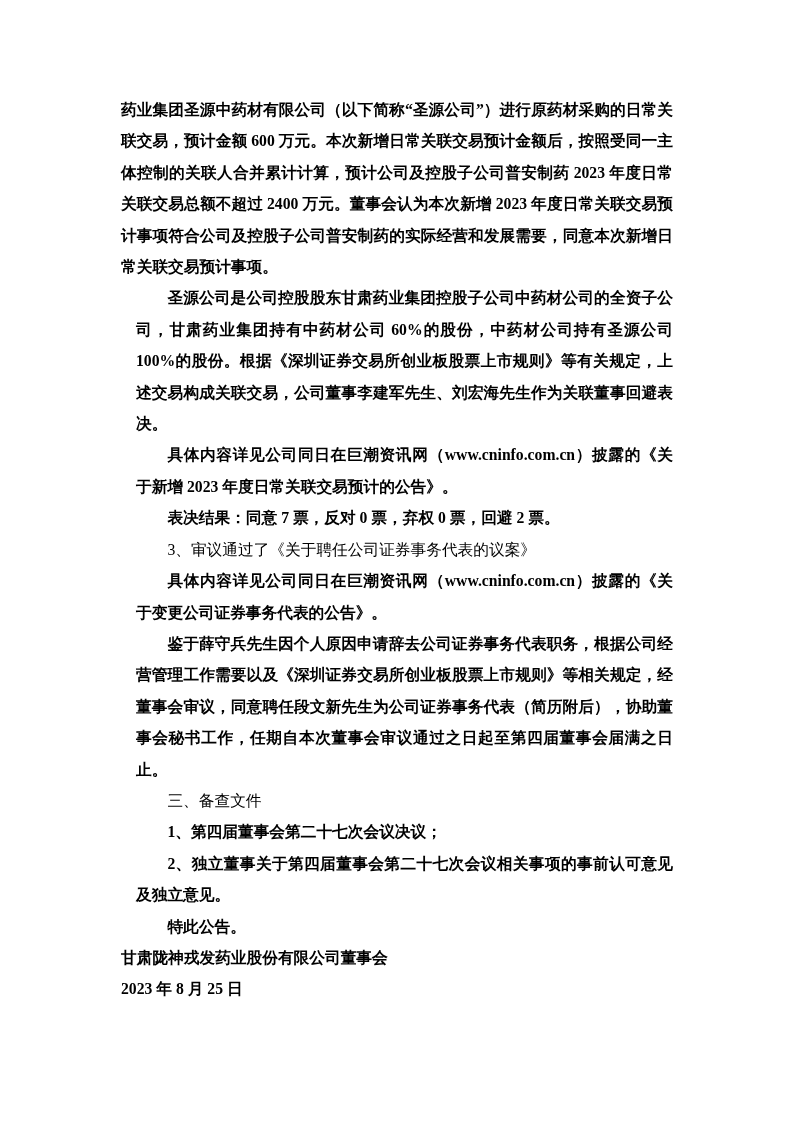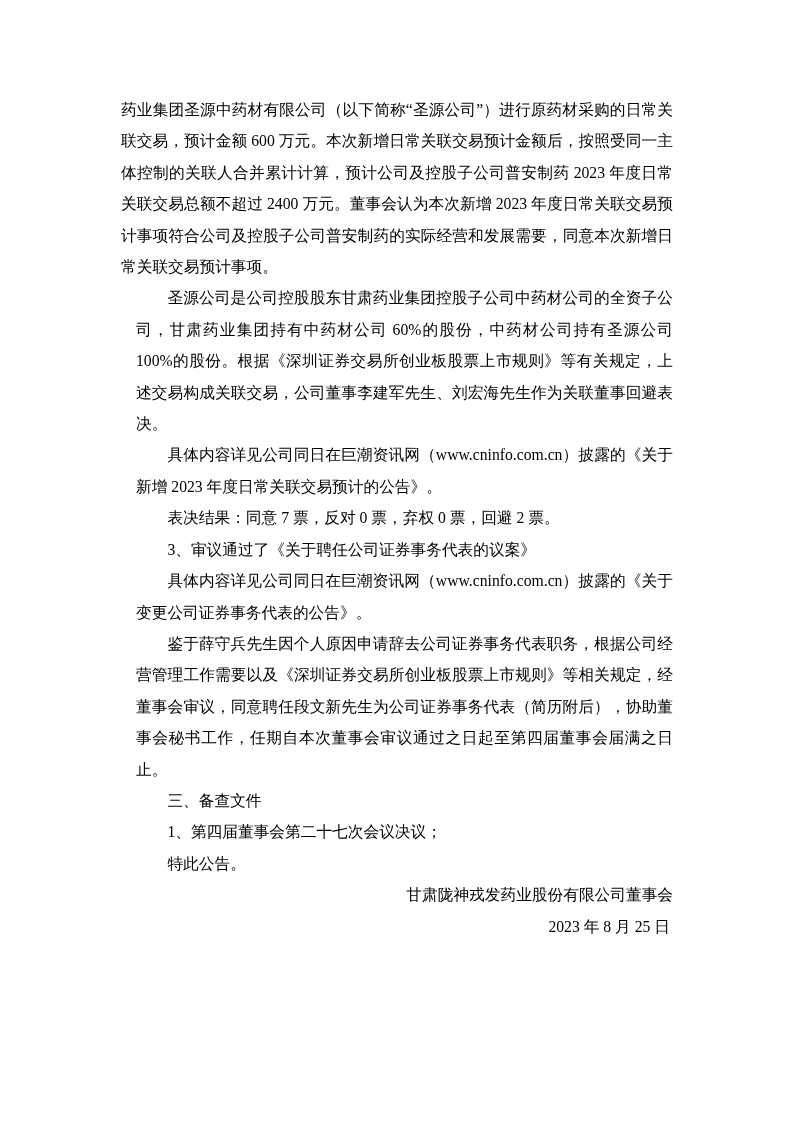--- a/index.html
+++ b/index.html
@@ -18,24 +18,25 @@
     font-family: "Liberation Serif", "DejaVu Serif", serif;
     font-size: 15.7px;
     line-height: 31.4px;
     color: #000000;
   }
   .para {
     margin: 0;
     text-align: justify;
     text-justify: inter-ideograph;
     word-break: break-word;
+    font-weight: bold;
   }
   .indent { text-indent: 2em; margin-left: 15px; }
   .bold   { font-weight: normal; }
-  .right  { text-align: right; text-indent: 0; }
+  .right  { text-indent: 0; }
   .date-line { padding-right: 3px; }
 </style>
 </head>
 <body>
 
 <div class="page">
 
   <p class="para">药业集团圣源中药材有限公司（以下简称“圣源公司”）进行原药材采购的日常关联交易，预计金额 600 万元。本次新增日常关联交易预计金额后，按照受同一主体控制的关联人合并累计计算，预计公司及控股子公司普安制药 2023 年度日常关联交易总额不超过 2400 万元。董事会认为本次新增 2023 年度日常关联交易预计事项符合公司及控股子公司普安制药的实际经营和发展需要，同意本次新增日常关联交易预计事项。</p>
 
   <p class="para indent">圣源公司是公司控股股东甘肃药业集团控股子公司中药材公司的全资子公司，甘肃药业集团持有中药材公司 60%的股份，中药材公司持有圣源公司 100%的股份。根据《深圳证券交易所创业板股票上市规则》等有关规定，上述交易构成关联交易，公司董事李建军先生、刘宏海先生作为关联董事回避表决。</p>
@@ -49,20 +50,21 @@
 
   <p class="para indent">具体内容详见公司同日在巨潮资讯网（www.cninfo.com.cn）披露的《关于变更公司证券事务代表的公告》。</p>
 
   <p class="para indent">鉴于薛守兵先生因个人原因申请辞去公司证券事务代表职务，根据公司经营管理工作需要以及《深圳证券交易所创业板股票上市规则》等相关规定，经董事会审议，同意聘任段文新先生为公司证券事务代表（简历附后），协助董事会秘书工作，任期自本次董事会审议通过之日起至第四届董事会届满之日止。</p>
 
 
   <p class="para indent bold">三、备查文件</p>
 
   <p class="para indent">1、第四届董事会第二十七次会议决议；</p>
 
+  <p class="para indent">2、独立董事关于第四届董事会第二十七次会议相关事项的事前认可意见及独立意见。</p>
 
   <p class="para indent">特此公告。</p>
 
   <p class="para right">甘肃陇神戎发药业股份有限公司董事会</p>
 
   <p class="para right date-line">2023 年 8 月 25 日</p>
 
 </div>
 
 </body></html>

